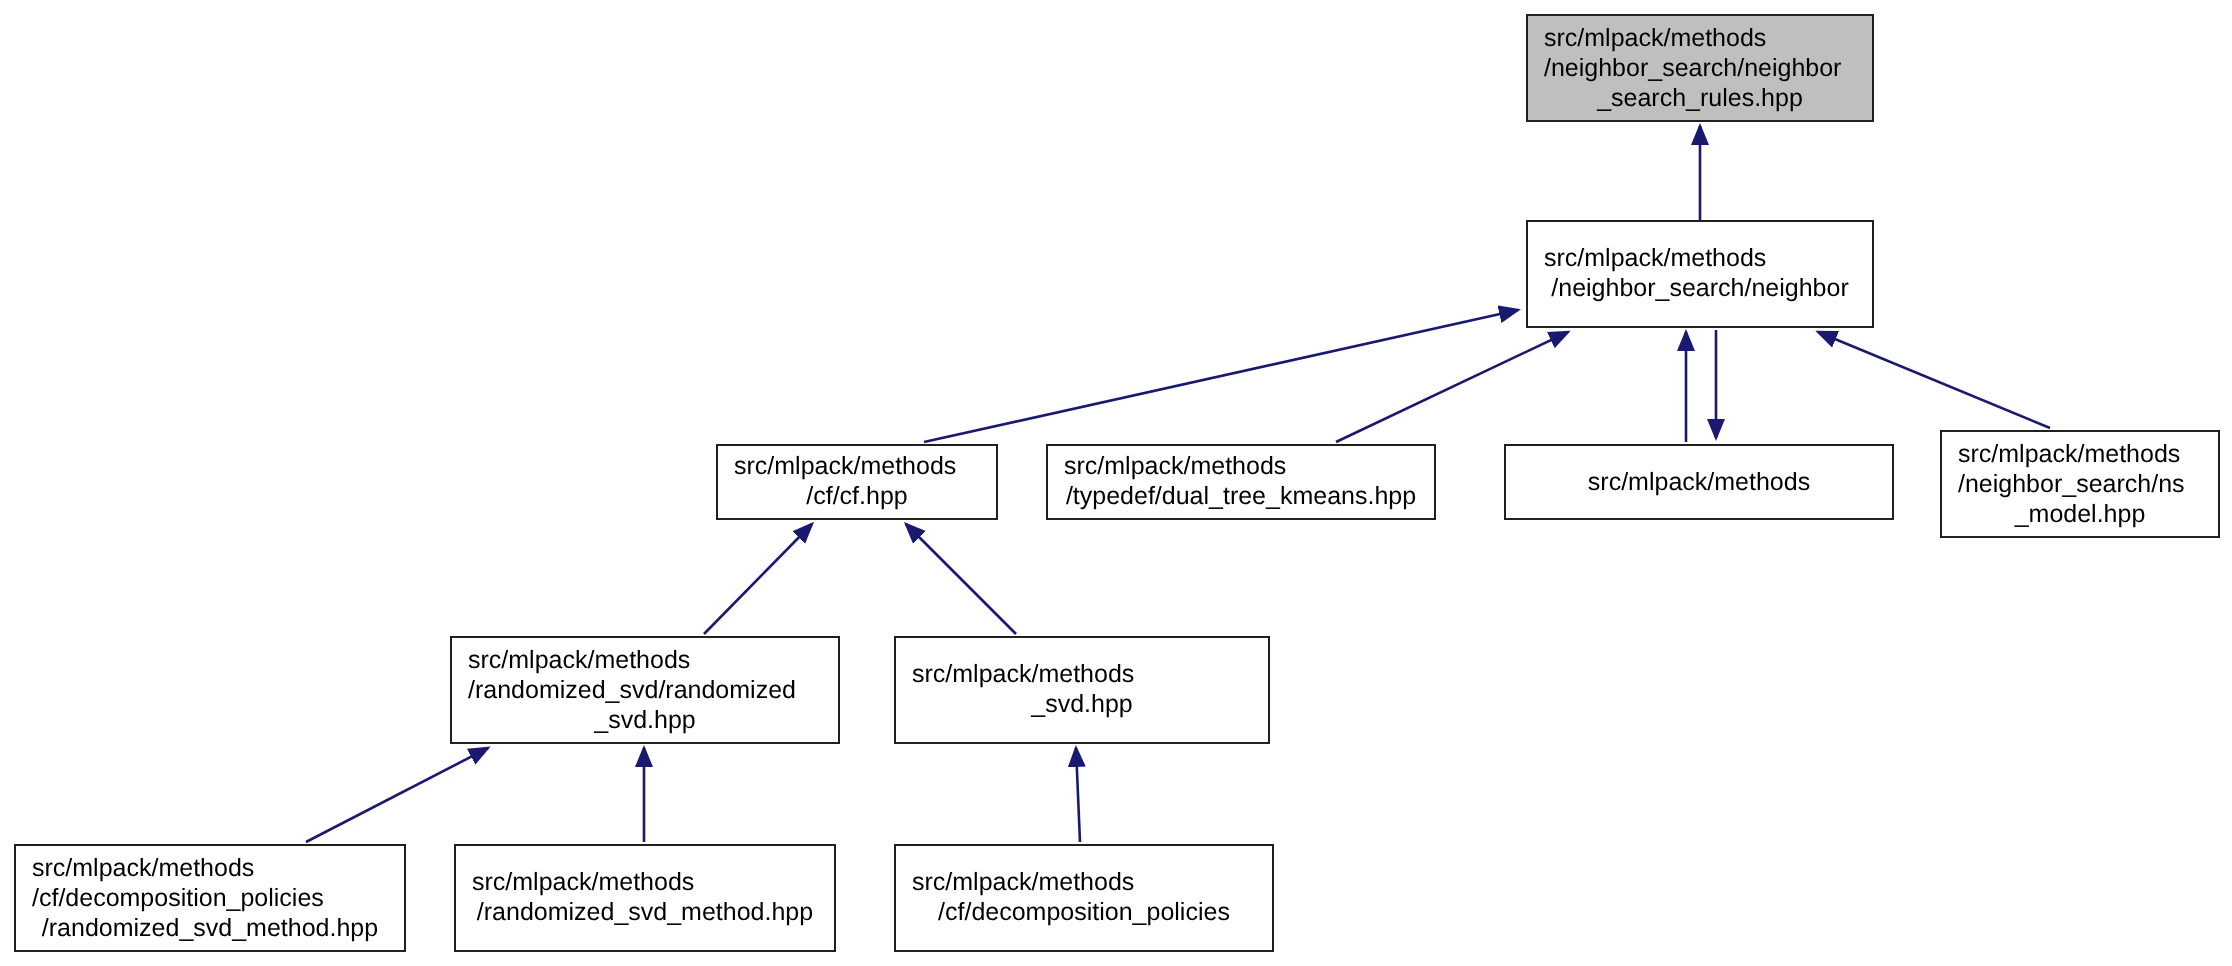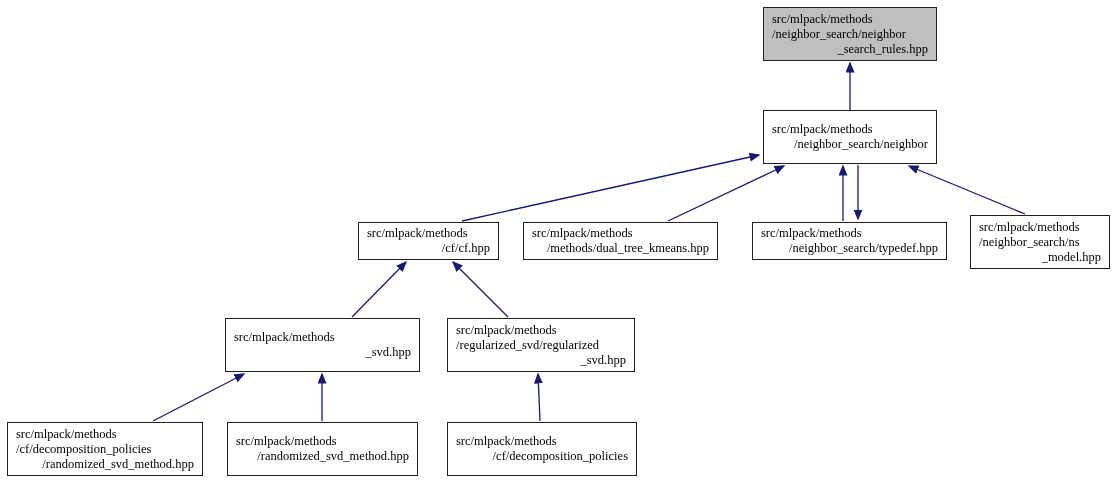--- a/index.html
+++ b/index.html
@@ -10,22 +10,22 @@
   }
   .node{
     position:absolute;box-sizing:border-box;
     border:1px solid var(--border,#202020);
     background:var(--node-fill,#fff);
     font-size:12.5px;line-height:15px;
     display:flex;flex-direction:column;justify-content:center;
     cursor:pointer;
   }
   .node.hl{background:var(--hl-fill,#bfbfbf);}
-  .node .ln{padding:0 8px;white-space:nowrap;text-align:left;font-family:Liberation Serif, serif;}
-  .node .ln:last-child{text-align:right;}
+  .node .ln{padding:0 8px;white-space:nowrap;text-align:left;}
+  .node .ln:last-child{text-align:center;}
   svg.edges{position:absolute;left:0;top:0;pointer-events:none;}
   svg.edges line{stroke:var(--edge,#191970);stroke-width:1.3;}
   svg.edges .ah{fill:var(--edge,#191970);}
 </style>
 </head>
 <body>
 
 <div class="canvas">
 
   <svg class="edges" id="edge-layer" width="1116" height="483" viewBox="0 0 1116 483">
@@ -58,42 +58,41 @@
     <div class="ln">/neighbor_search/neighbor</div>
   </div>
 
   <div class="node" style="left:358px;top:222px;width:141px;height:38px">
     <div class="ln">src/mlpack/methods</div>
     <div class="ln">/cf/cf.hpp</div>
   </div>
 
   <div class="node" style="left:523px;top:222px;width:195px;height:38px">
     <div class="ln">src/mlpack/methods</div>
-    <div class="ln">/methods/dual_tree_kmeans.hpp</div>
+    <div class="ln">/typedef/dual_tree_kmeans.hpp</div>
   </div>
 
   <div class="node" style="left:752px;top:222px;width:195px;height:38px">
     <div class="ln">src/mlpack/methods</div>
-    <div class="ln">/neighbor_search/typedef.hpp</div>
   </div>
 
   <div class="node" style="left:970px;top:215px;width:140px;height:54px">
     <div class="ln">src/mlpack/methods</div>
     <div class="ln">/neighbor_search/ns</div>
     <div class="ln">_model.hpp</div>
   </div>
 
   <div class="node" style="left:225px;top:318px;width:195px;height:54px">
     <div class="ln">src/mlpack/methods</div>
+    <div class="ln">/randomized_svd/randomized</div>
     <div class="ln">_svd.hpp</div>
   </div>
 
   <div class="node" style="left:447px;top:318px;width:188px;height:54px">
     <div class="ln">src/mlpack/methods</div>
-    <div class="ln">/regularized_svd/regularized</div>
     <div class="ln">_svd.hpp</div>
   </div>
 
   <div class="node" style="left:7px;top:422px;width:196px;height:54px">
     <div class="ln">src/mlpack/methods</div>
     <div class="ln">/cf/decomposition_policies</div>
     <div class="ln">/randomized_svd_method.hpp</div>
   </div>
 
   <div class="node" style="left:227px;top:422px;width:191px;height:54px">

